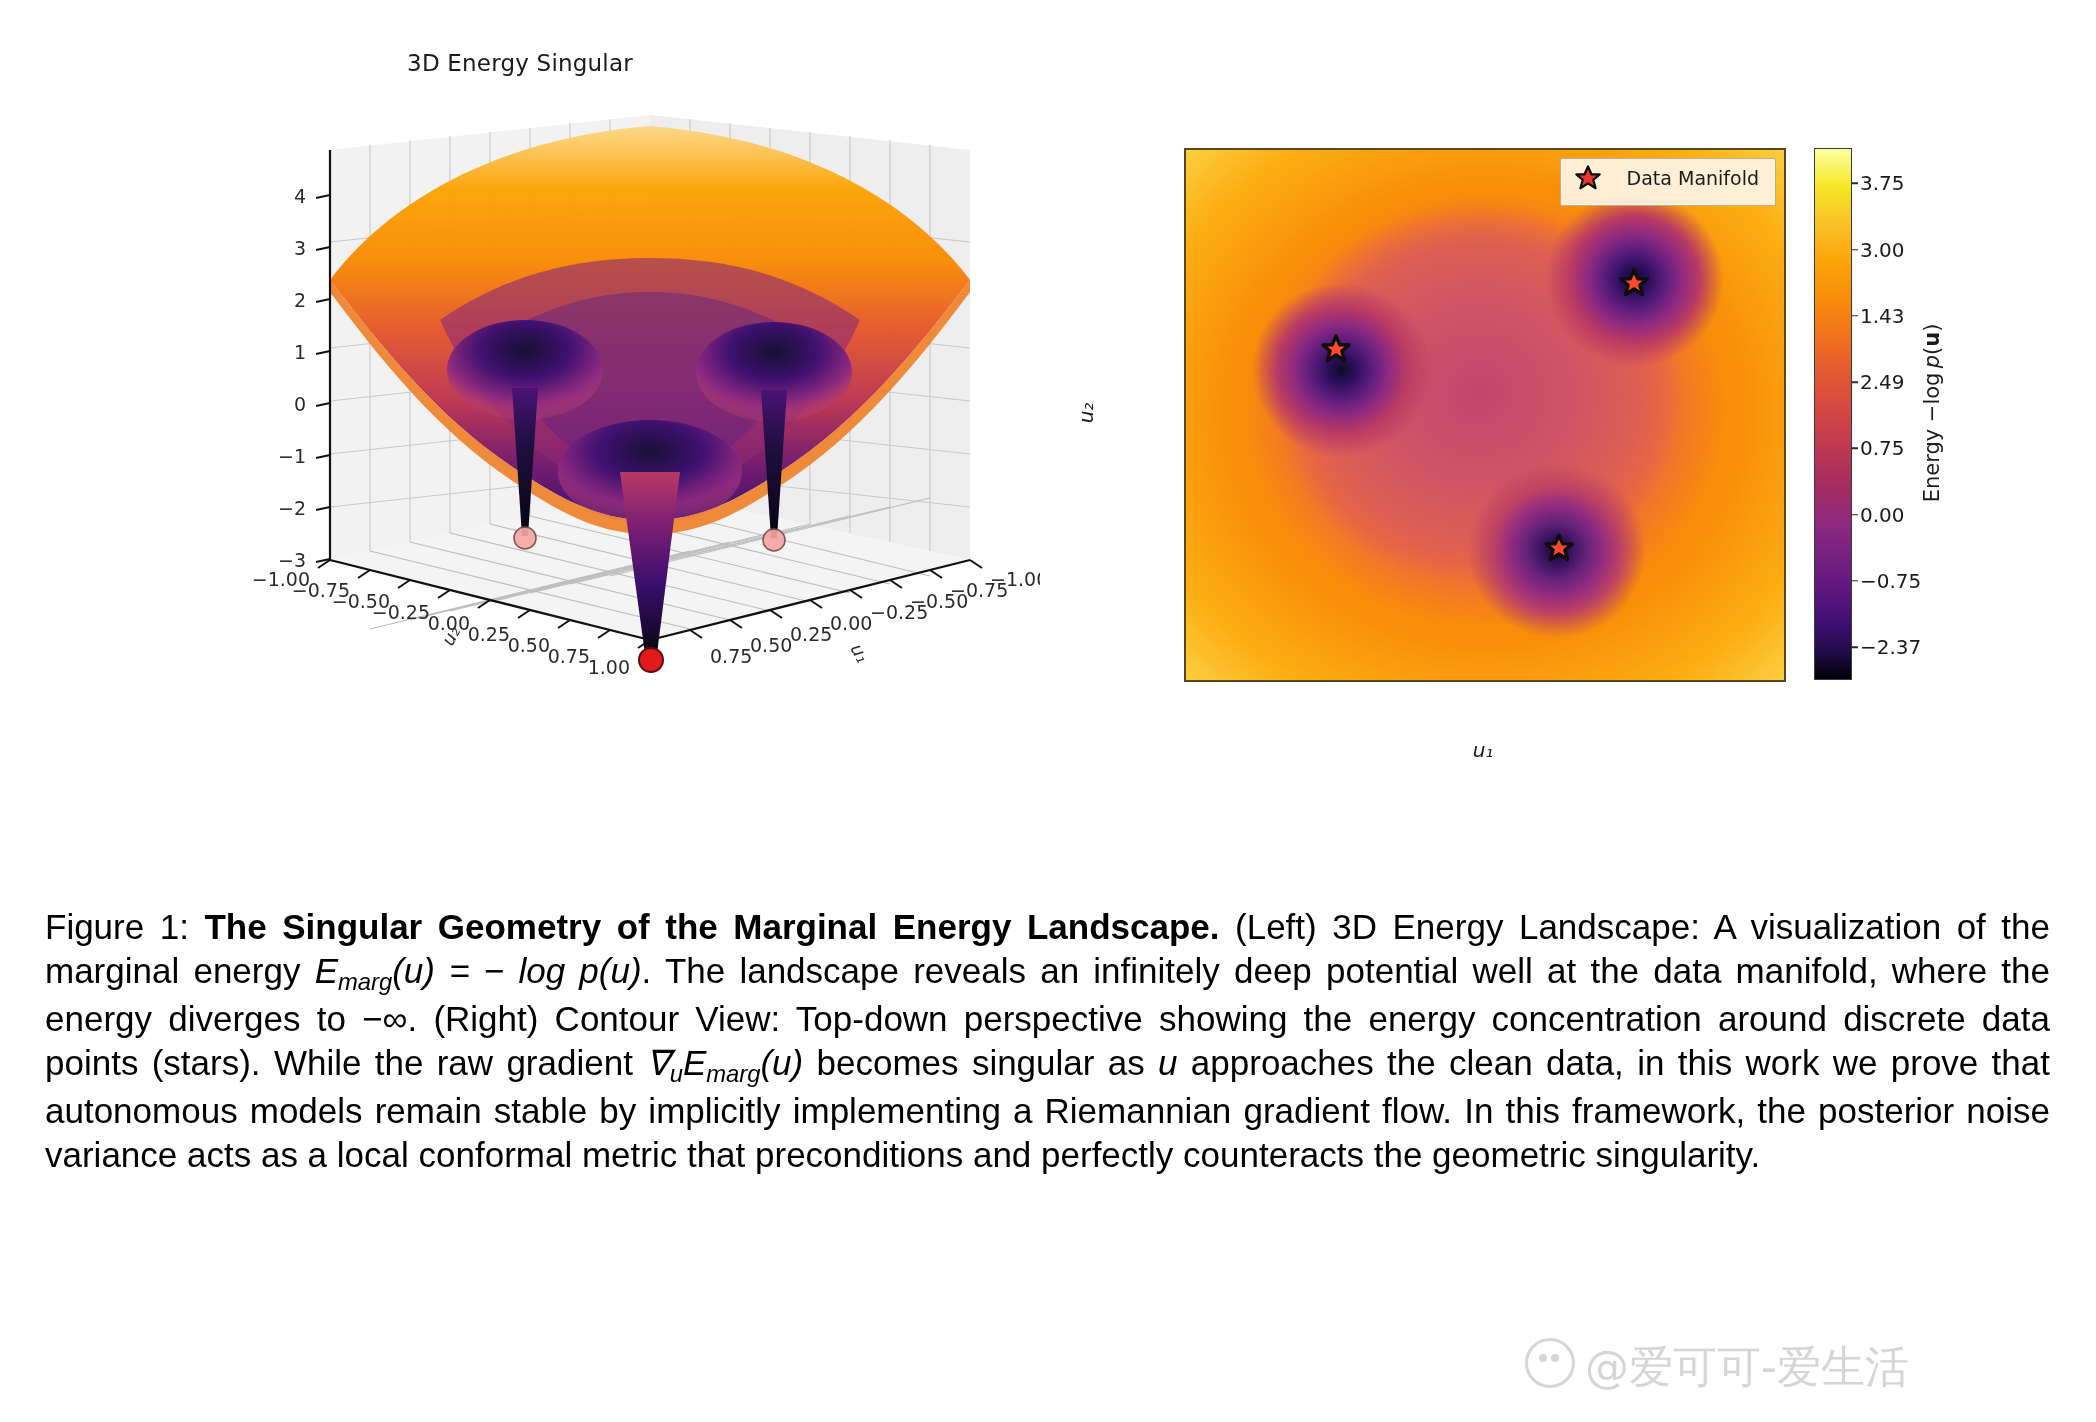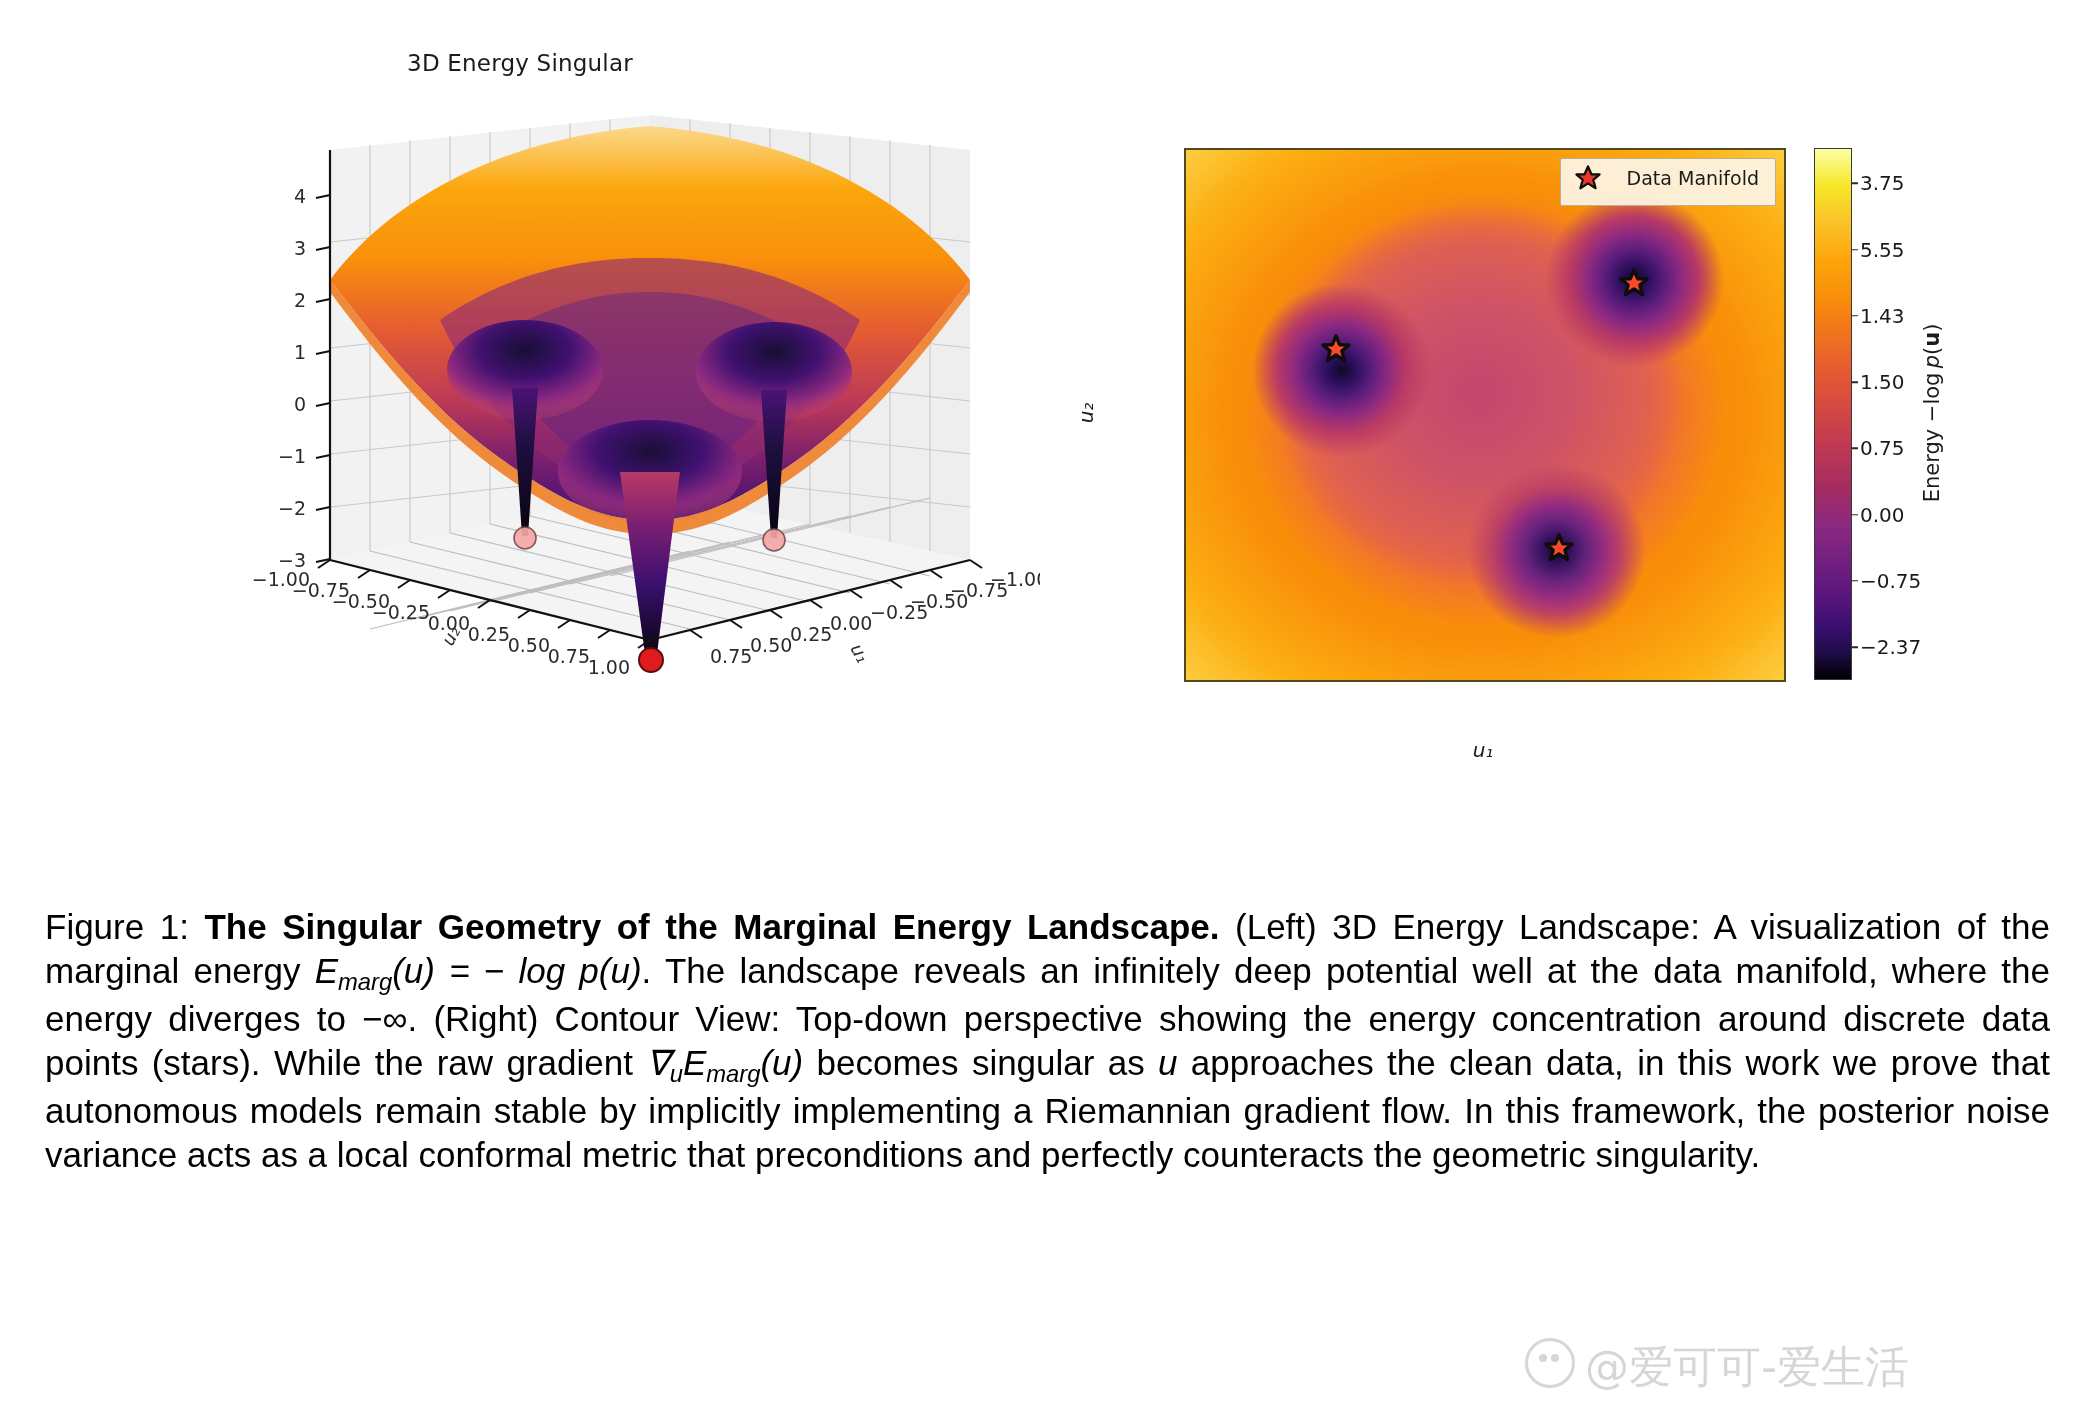--- a/index.html
+++ b/index.html
@@ -355,23 +355,23 @@
            #8c2981 71%,#721f81 78%,#56147d 85%,#3b0f70 90%,#1f0c48 95%,#000004 100%);">
       <div class="cbtickmark" style="top:6.5%"></div>
       <div class="cbtickmark" style="top:19%"></div>
       <div class="cbtickmark" style="top:31.5%"></div>
       <div class="cbtickmark" style="top:44%"></div>
       <div class="cbtickmark" style="top:56.5%"></div>
       <div class="cbtickmark" style="top:69%"></div>
       <div class="cbtickmark" style="top:81.5%"></div>
       <div class="cbtickmark" style="top:94%"></div>
       <div class="cbtick" style="top:6.5%">3.75</div>
-      <div class="cbtick" style="top:19%">5.55</div>
+      <div class="cbtick" style="top:19%">3.00</div>
       <div class="cbtick" style="top:31.5%">1.43</div>
-      <div class="cbtick" style="top:44%">1.50</div>
+      <div class="cbtick" style="top:44%">2.49</div>
       <div class="cbtick" style="top:56.5%">0.75</div>
       <div class="cbtick" style="top:69%">0.00</div>
       <div class="cbtick" style="top:81.5%">−0.75</div>
       <div class="cbtick" style="top:94%">−2.37</div>
     </div>
     <div id="cbarLabel">
       <span>Energy −log <i>p</i>(<b>u</b>)</span>
     </div>
   </div>
 </div>

